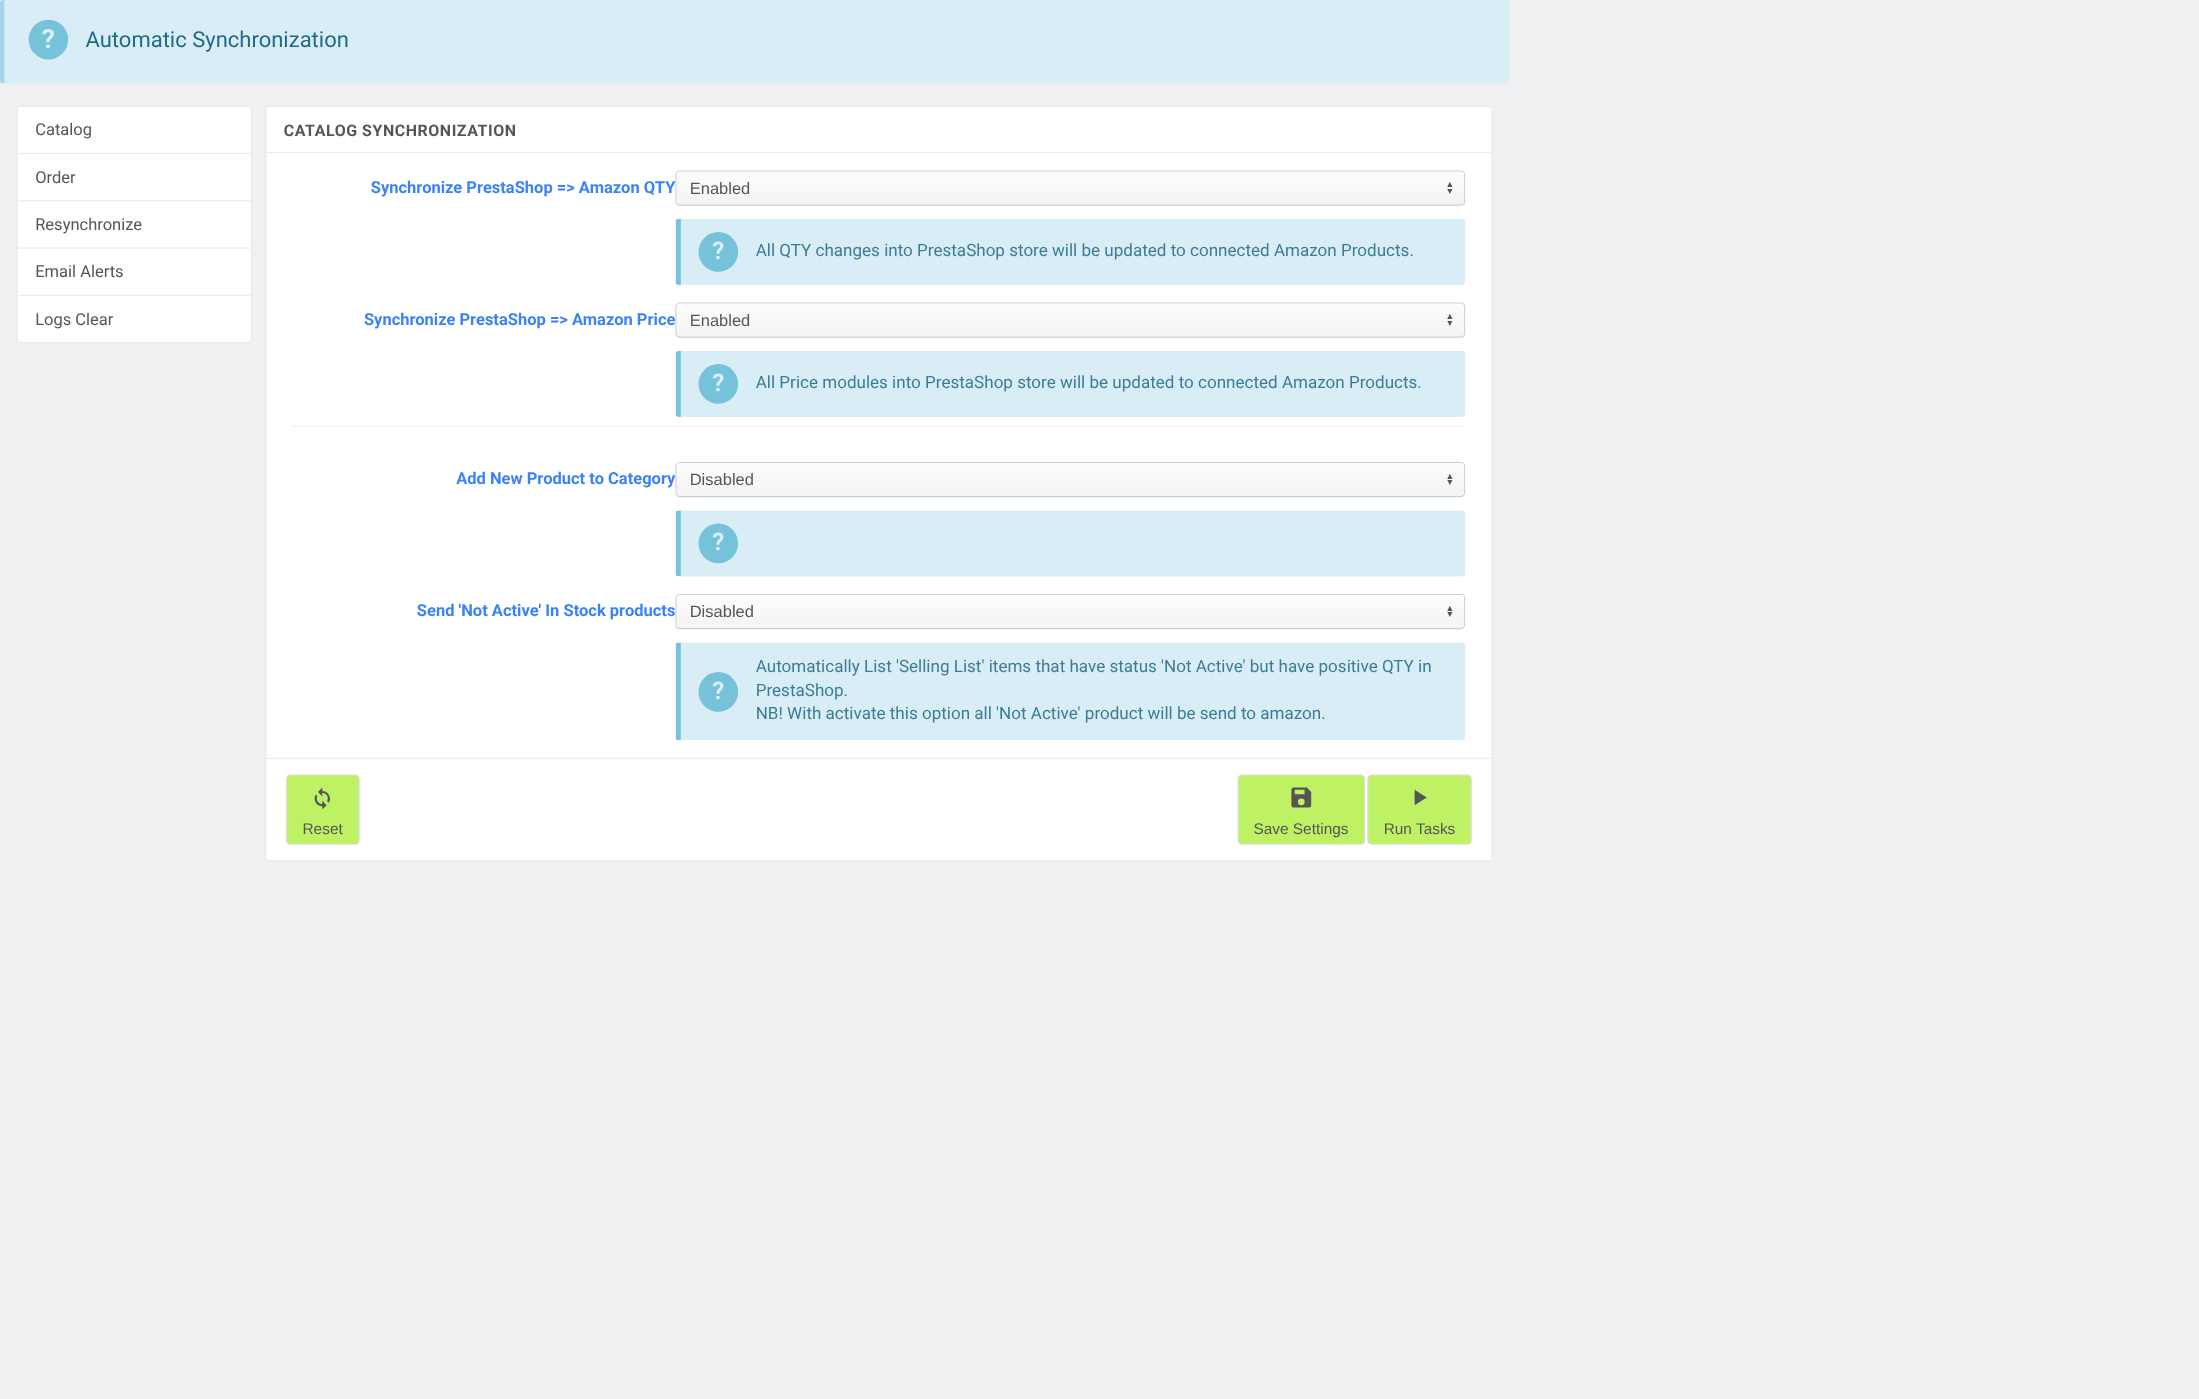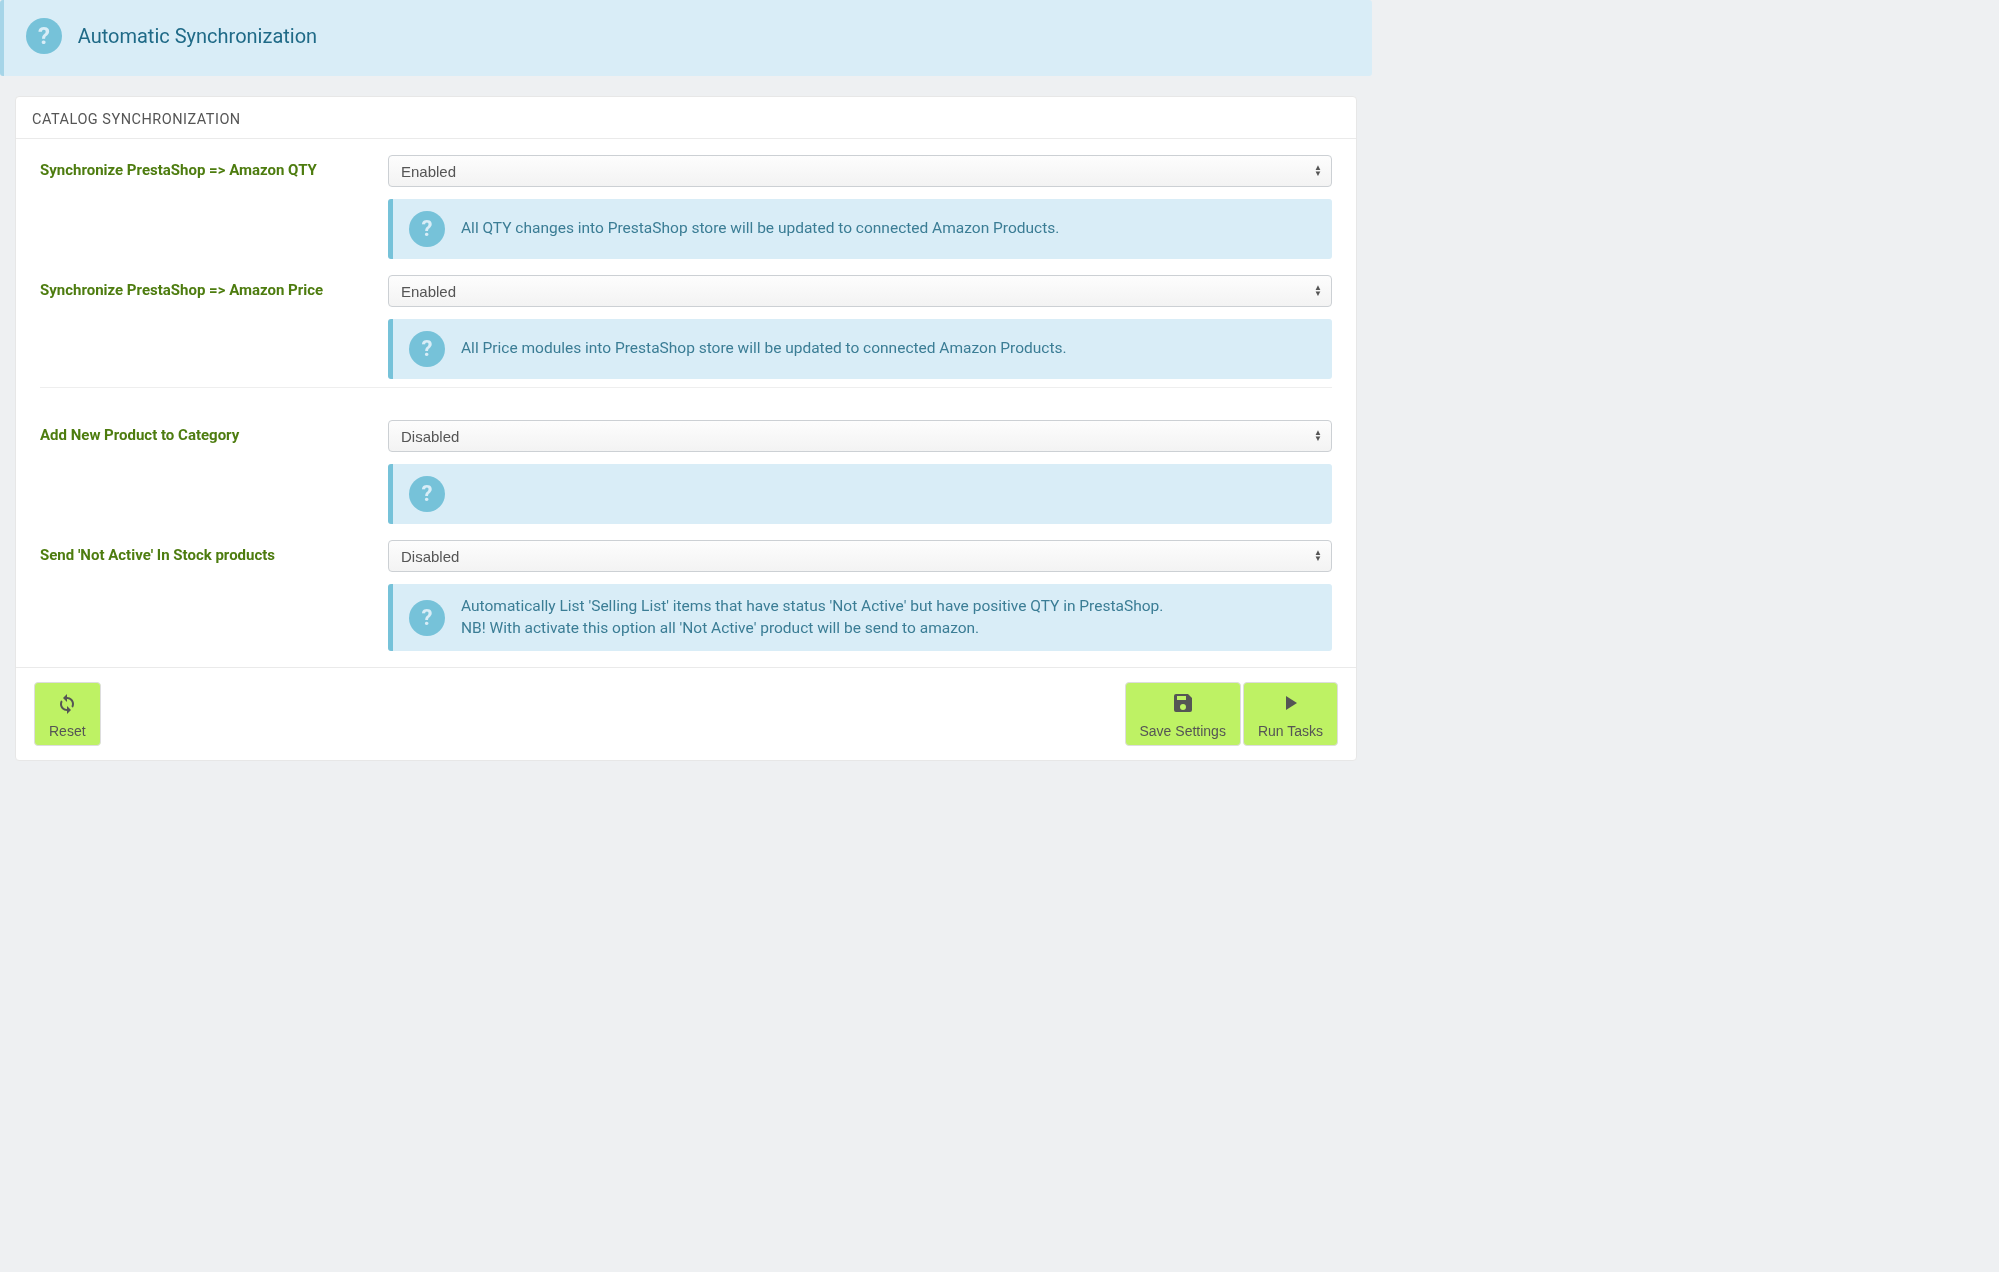--- a/index.html
+++ b/index.html
@@ -81,40 +81,40 @@
     flex: 1;
     background: #fff;
     border: 1px solid #e7e7e7;
     border-radius: 4px;
     padding: 0;
   }
   .panel-heading {
     padding: 14px 16px 10px 16px;
     font-size: 14.5px;
     color: #555;
-    font-weight: 400;
+    font-weight: 700;
     letter-spacing: 0.5px;
     border-bottom: 1px solid #eaeaea;
   }
   .form-body { padding: 16px 24px 0 24px; }
   .form-row {
     display: flex;
     padding: 0 0 16px 0;
   }
   .form-row.sep-after {
     border-bottom: 1px solid #eee;
     margin-bottom: 32px;
     padding-bottom: 8px;
   }
   .form-label {
     width: 348px;
     flex-shrink: 0;
-    text-align: left;
+    text-align: right;
     font-weight: 700;
-    color: #4d7c0f;
+    color: #3b82f6;
     font-size: 15px;
     padding-top: 6px;
   }
   .form-field {
     flex: 1;
   }
   .select-wrap {
     position: relative;
     width: 100%;
   }
@@ -202,20 +202,39 @@
 </style>
 </head>
 <body>
 
 <div class="alert-info">
   <span class="help-circle">?</span>
   <h2>Automatic Synchronization</h2>
 </div>
 
 <div class="main-wrap">
+  <nav class="sidebar">
+    <ul class="sidebar-list">
+      <li>
+          <a href="#">Catalog</a>
+        </li>
+      <li>
+          <a href="#">Order</a>
+        </li>
+      <li>
+          <a href="#">Resynchronize</a>
+        </li>
+      <li>
+          <a href="#">Email Alerts</a>
+        </li>
+      <li>
+          <a href="#">Logs Clear</a>
+        </li>
+    </ul>
+  </nav>
 
   <section class="panel">
     <div class="panel-heading">CATALOG SYNCHRONIZATION</div>
 
     <div class="form-body">
 
       <div class="form-row">
         <div class="form-label">Synchronize PrestaShop =&gt; Amazon QTY</div>
         <div class="form-field">
           <div class="select-wrap">

